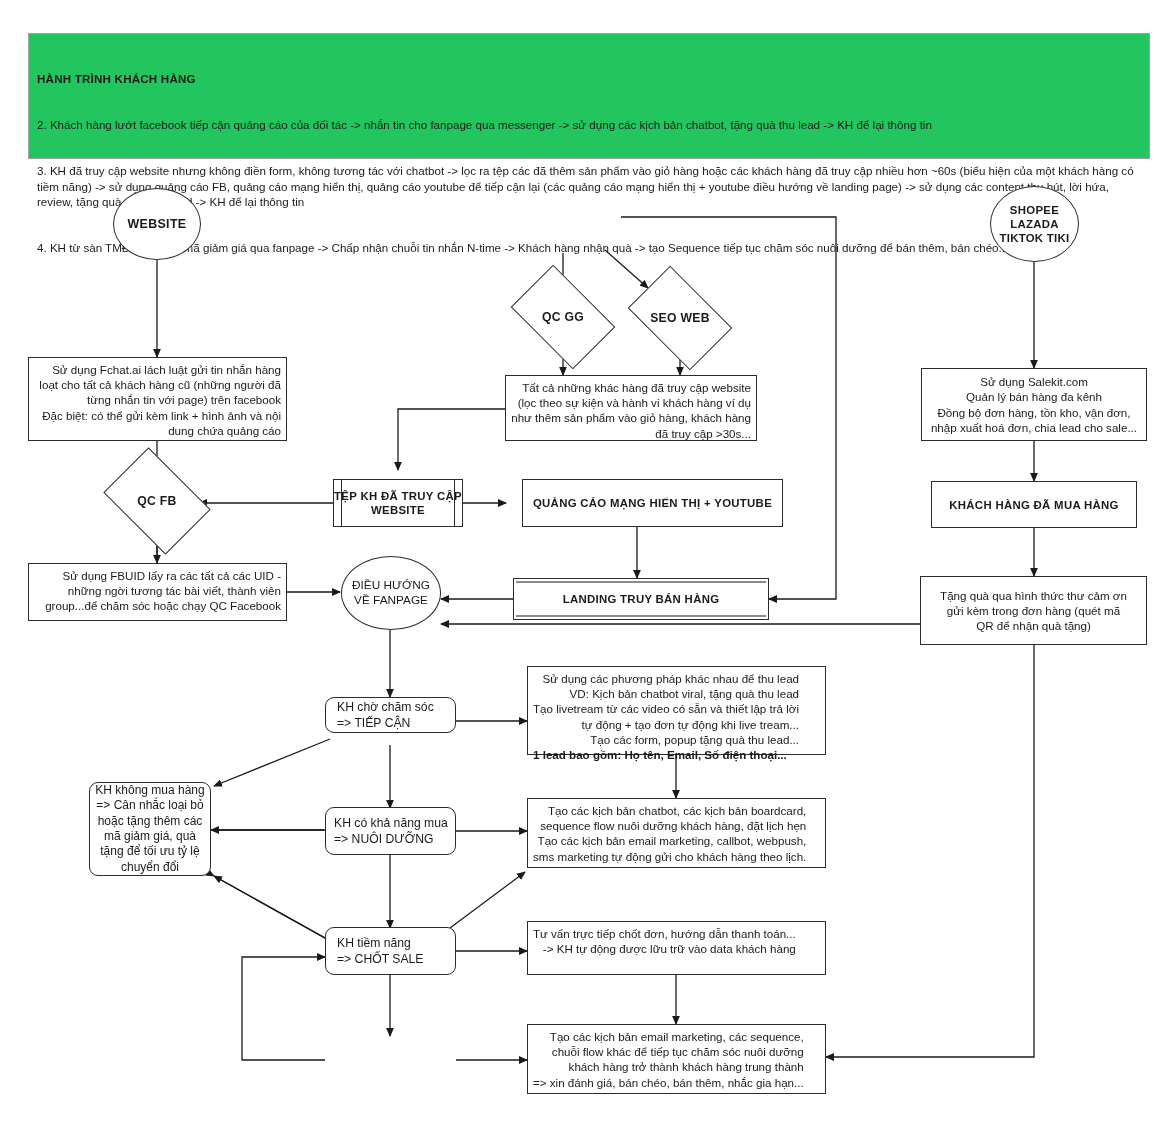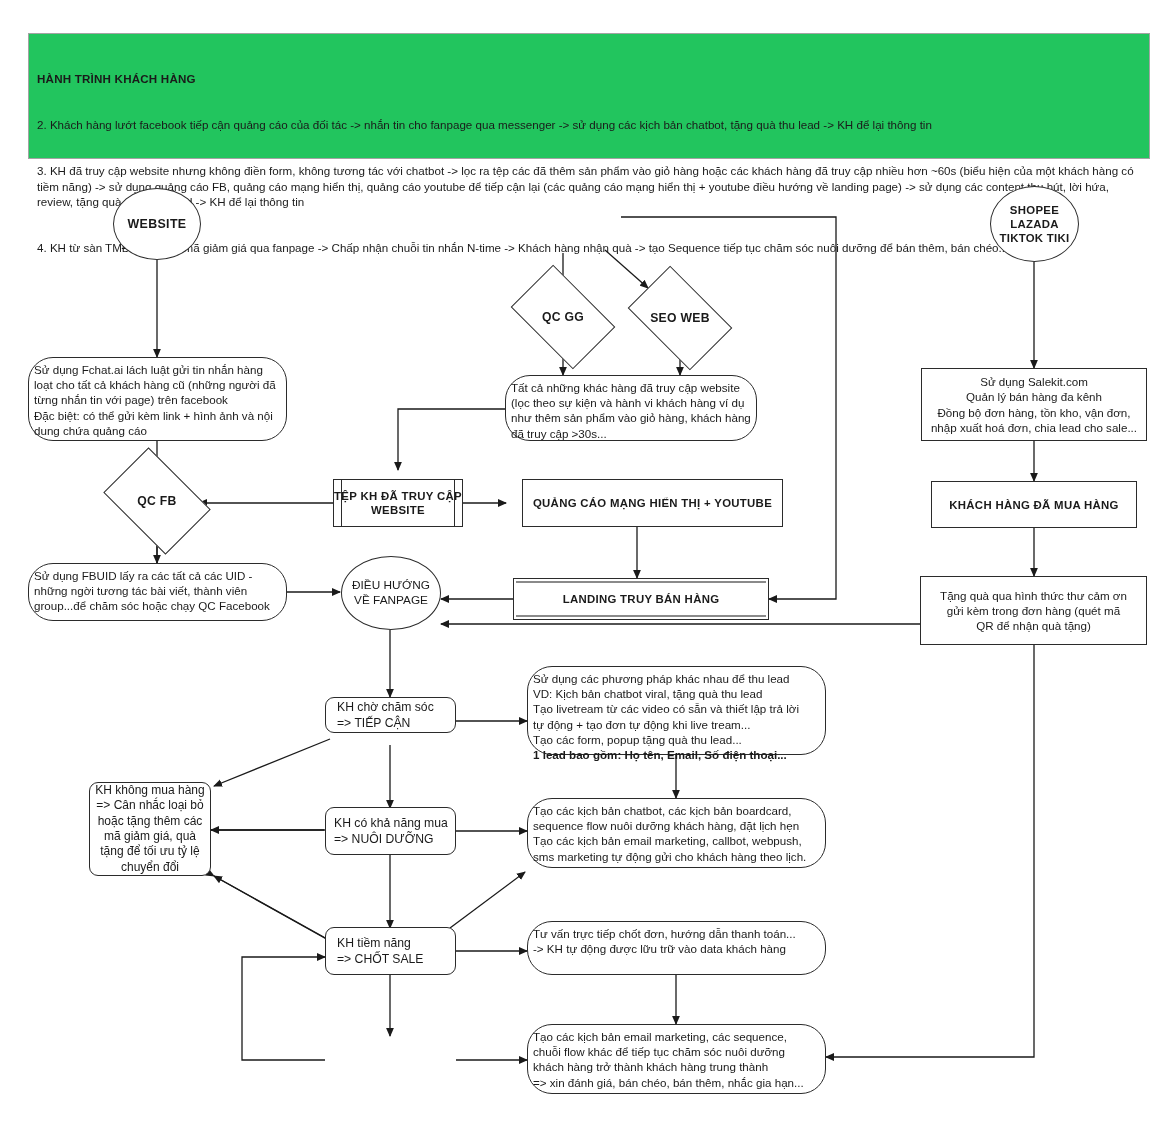--- a/index.html
+++ b/index.html
@@ -40,26 +40,25 @@
     border:1px solid #2b2b2b;
   }
   .rect{}
   .rounded{border-radius:9px;}
   .circle{border-radius:50%;}
   .caps{font-weight:bold;font-size:12.4px;letter-spacing:.35px;}
   .caps-sm{font-weight:bold;font-size:11.4px;letter-spacing:.3px;line-height:14px;}
   .body-t{
     font-size:11.6px;
     line-height:15.2px;
-    text-align:left;
+    text-align:right;
     justify-content:flex-start;
     padding:4px 5px;
     align-items:flex-start;
     white-space:pre-wrap;
-    border-radius:25px;
   }
   .body-c{
     font-size:11.6px;
     line-height:15.2px;
     text-align:center;
     white-space:pre-wrap;
   }
   .lbl{
     font-size:12.2px;
     line-height:16px;

